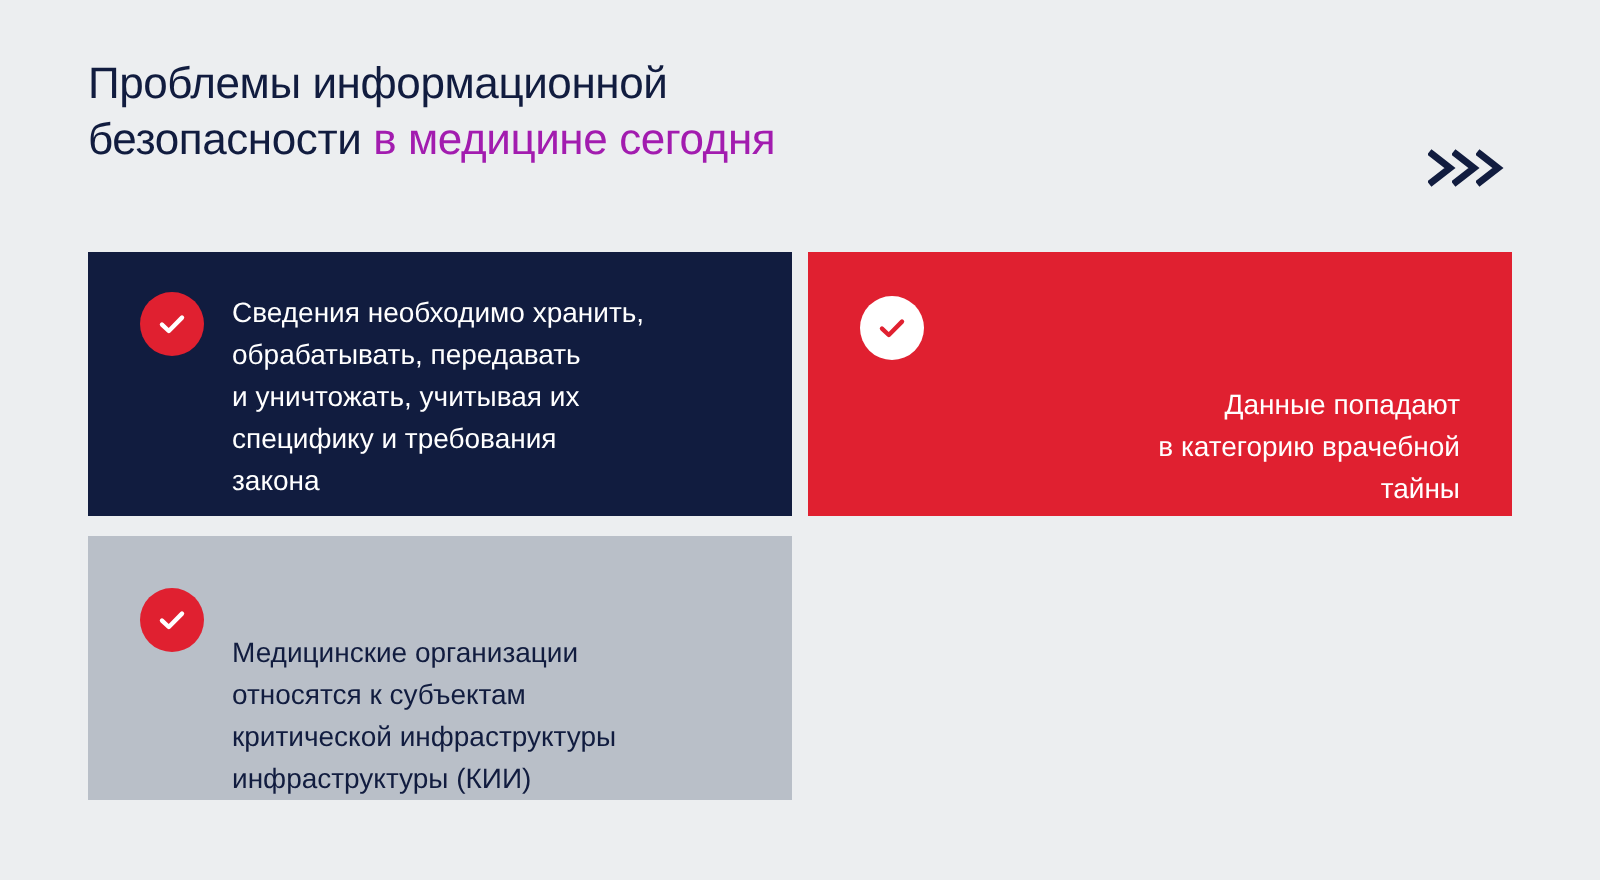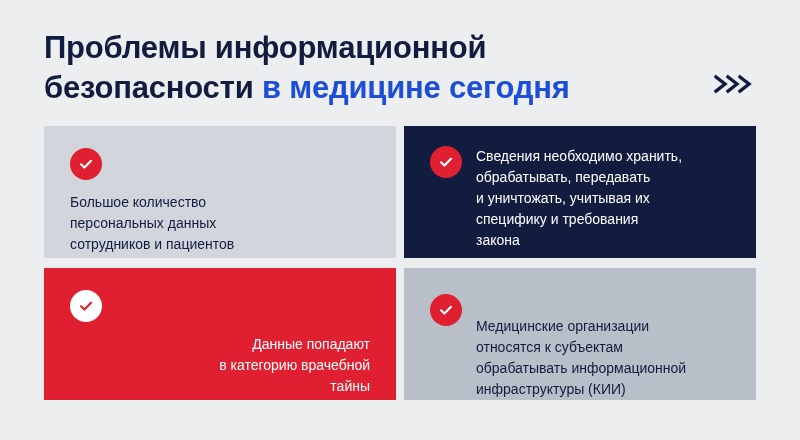--- a/index.html
+++ b/index.html
@@ -19,29 +19,29 @@
     height: 440px;
     box-sizing: border-box;
     padding: 28px 44px 0 44px;
   }
   .title-row {
     display: flex;
     align-items: flex-start;
     justify-content: space-between;
   }
   .title {
-    font-size: 31px;
+    font-size: 22px;
     line-height: 1.28;
-    font-weight: bold;
+    font-weight: normal;
     color: #111c3f;
     letter-spacing: -0.2px;
     max-width: 640px;
   }
   .title .accent {
-    color: #1d4ed8;
+    color: #a21caf;
     text-align: right;
   }
   .chevrons {
     display: flex;
     align-items: center;
     margin-top: 46px;
     margin-right: 4px;
   }
   .chev {
     width: 14px;
@@ -120,30 +120,20 @@
           <polyline points="2,3 11,10 2,17" fill="none" stroke="#111c3f" stroke-width="3.4" stroke-linecap="square"></polyline>
         </svg>
       <svg class="chev" viewBox="0 0 14 20">
           <polyline points="2,3 11,10 2,17" fill="none" stroke="#111c3f" stroke-width="3.4" stroke-linecap="square"></polyline>
         </svg>
     </div>
   </div>
 
   <div class="cards">
 
-    <div class="card c1">
-      <div class="check">
-        <svg width="16" height="16" viewBox="0 0 16 16">
-            <polyline points="3,8.3 6.4,11.5 13,4.8" fill="none" stroke="#ffffff" stroke-width="2.2" stroke-linecap="round" stroke-linejoin="round"></polyline>
-          </svg>
-      </div>
-      <div class="card-text">Большое количество
-персональных данных
-сотрудников и пациентов</div>
-    </div>
 
     <div class="card c2">
       <div class="check">
         <svg width="16" height="16" viewBox="0 0 16 16">
             <polyline points="3,8.3 6.4,11.5 13,4.8" fill="none" stroke="#ffffff" stroke-width="2.2" stroke-linecap="round" stroke-linejoin="round"></polyline>
           </svg>
       </div>
       <div class="card-text">Сведения необходимо хранить,
 обрабатывать, передавать
 и уничтожать, учитывая их
@@ -163,18 +153,18 @@
     </div>
 
     <div class="card c4">
       <div class="check">
         <svg width="16" height="16" viewBox="0 0 16 16">
             <polyline points="3,8.3 6.4,11.5 13,4.8" fill="none" stroke="#ffffff" stroke-width="2.2" stroke-linecap="round" stroke-linejoin="round"></polyline>
           </svg>
       </div>
       <div class="card-text">Медицинские организации
 относятся к субъектам
-обрабатывать информационной
+критической инфраструктуры
 инфраструктуры (КИИ)</div>
     </div>
 
   </div>
 </div>
 
 </body></html>

